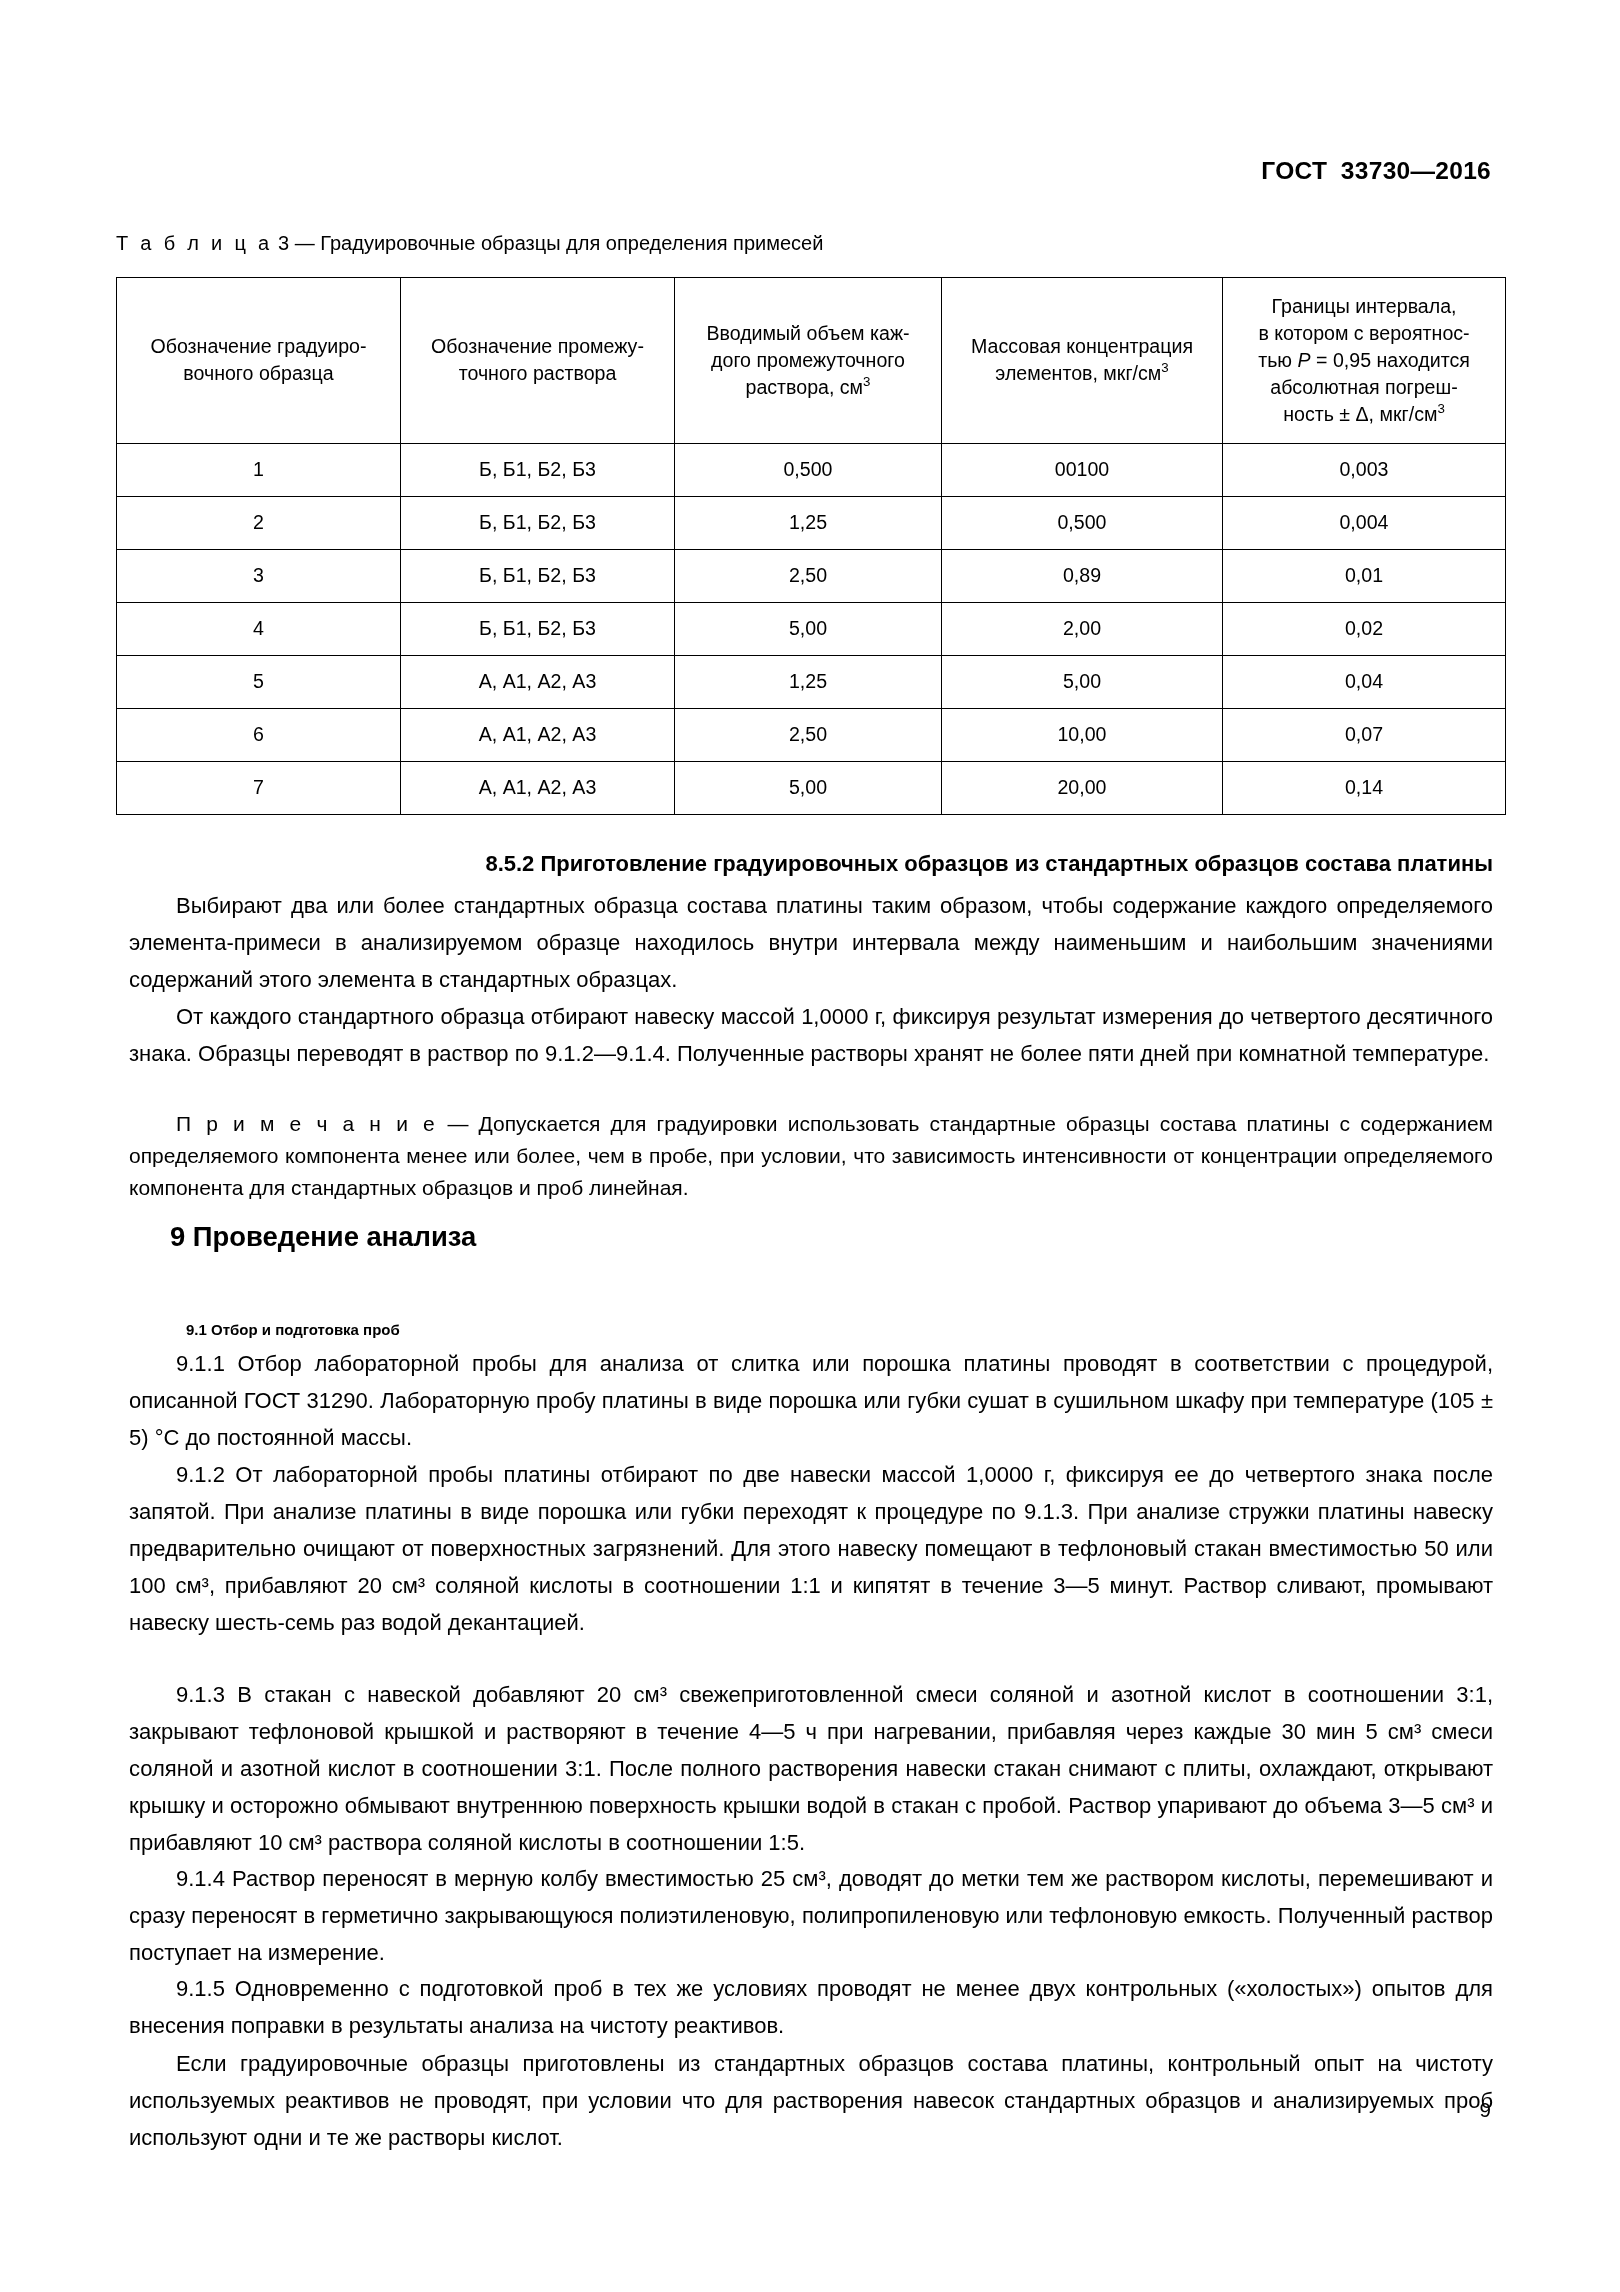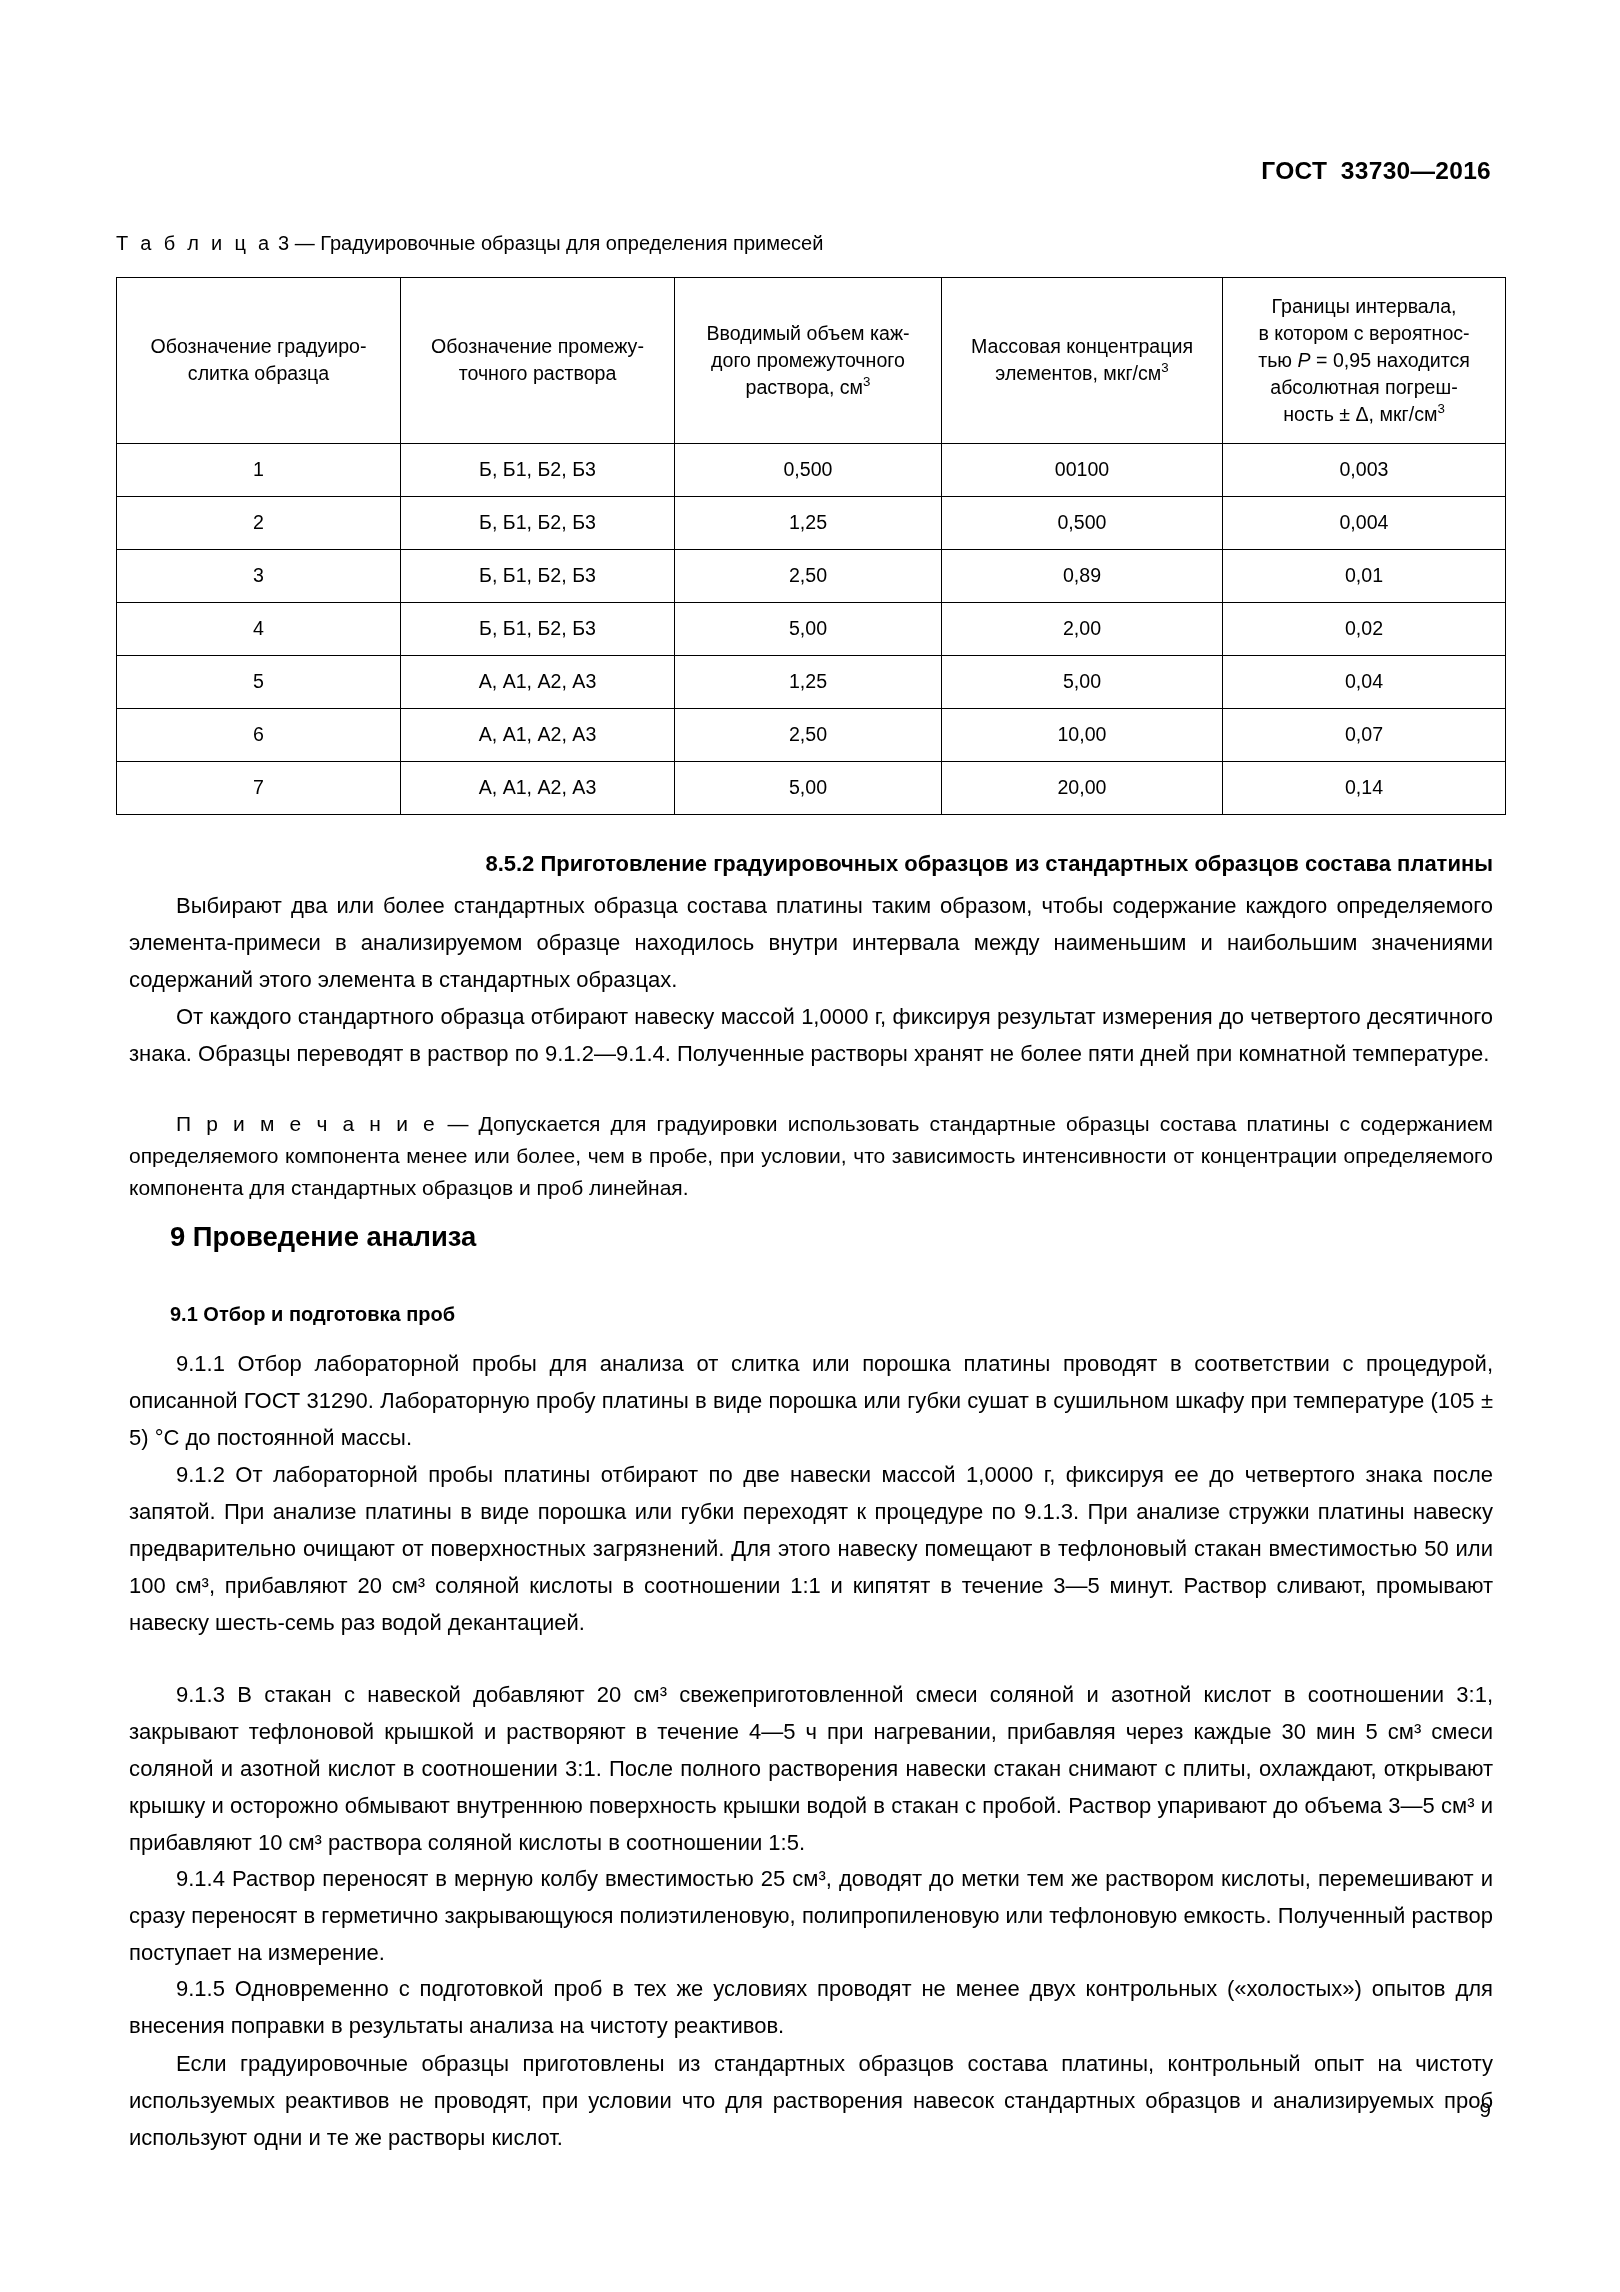--- a/index.html
+++ b/index.html
@@ -109,22 +109,22 @@
   }
   .h3 {
     margin: 0;
     font-size: 22px;
     font-weight: bold;
     line-height: 37px;
     text-indent: 47px;
     text-align: right;
   }
   .h2 {
-    margin: 0;
-    font-size: 20px;
+    margin: 16px;
+    font-size: 15px;
     font-weight: bold;
     line-height: 36px;
     text-indent: 41px;
   }
   .h1 {
     margin: 0;
     font-size: 27.4px;
     font-weight: bold;
     line-height: 39px;
     text-indent: 41px;
@@ -182,21 +182,21 @@
         <col class="col1">
           <col class="col2">
           <col class="col3">
           <col class="col4">
           <col class="col5">
       </colgroup>
       <thead>
         <tr>
           <th class="first-col">
             <span>Обозначение градуиро-</span><br>
-            <span>слитка образца</span>
+            <span>вочного образца</span>
           </th>
           <th>
             <span>Обозначение промежу-</span><br>
             <span>точного раствора</span>
           </th>
           <th>
             Вводимый объем каж-<br>дого промежуточного<br>раствора, см<sup>3</sup>
           </th>
           <th>
             Массовая концентрация<br>элементов, мкг/см<sup>3</sup>

